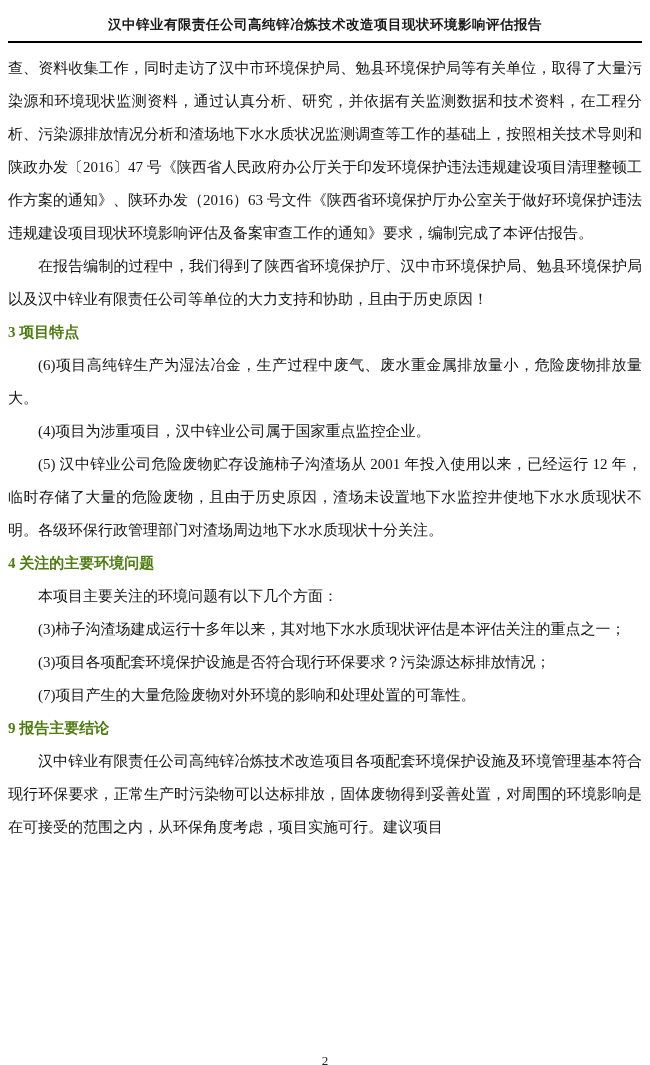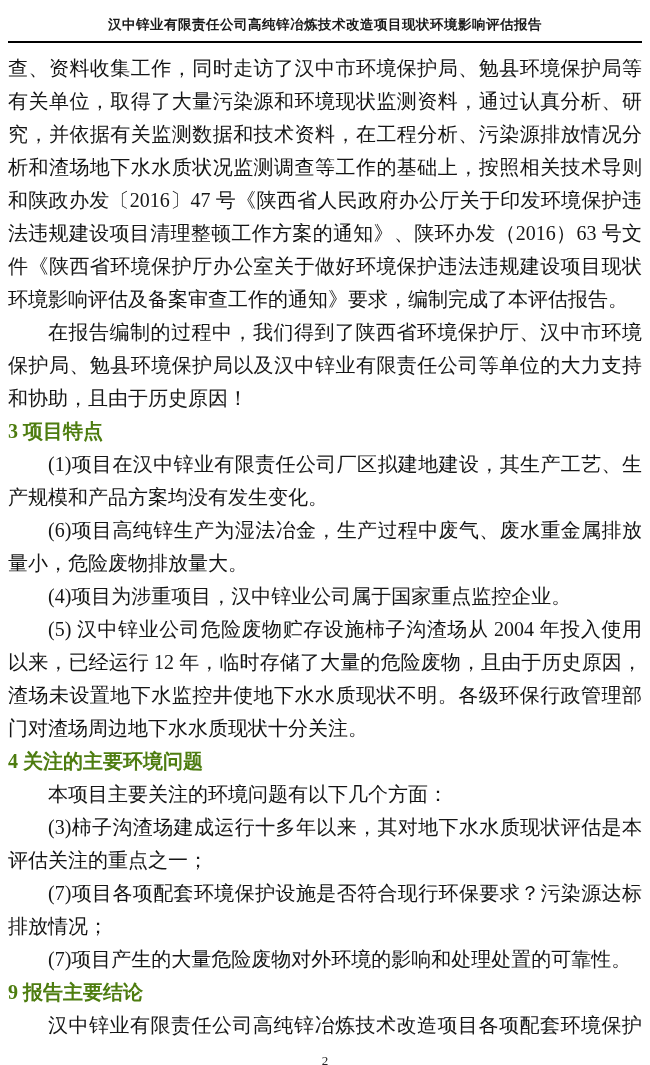--- a/index.html
+++ b/index.html
@@ -27,21 +27,21 @@
     color: #1a1a1a;
     line-height: 20px;
   }
   .header-rule {
     height: 0;
     border-top: 2px solid #000000;
     margin: 6px 8px 0 8px;
   }
   .content {
     margin: 9px 8px 0 8px;
-    font-size: 20px;
+    font-size: 15px;
     line-height: 33px;
     text-align: justify;
     text-justify: inter-ideograph;
     height: 990px;
     overflow: hidden;
   }
   .block {
     text-indent: 2em;
     margin: 0;
     padding: 0;
@@ -72,28 +72,27 @@
 <div class="page">
   <div>
     <div class="header-title">汉中锌业有限责任公司高纯锌冶炼技术改造项目现状环境影响评估报告</div>
     <div class="header-rule"></div>
   </div>
 
   <div class="content">
       <div class="block noindent">查、资料收集工作，同时走访了汉中市环境保护局、勉县环境保护局等有关单位，取得了大量污染源和环境现状监测资料，通过认真分析、研究，并依据有关监测数据和技术资料，在工程分析、污染源排放情况分析和渣场地下水水质状况监测调查等工作的基础上，按照相关技术导则和陕政办发〔2016〕47 号《陕西省人民政府办公厅关于印发环境保护违法违规建设项目清理整顿工作方案的通知》、陕环办发（2016）63 号文件《陕西省环境保护厅办公室关于做好环境保护违法违规建设项目现状环境影响评估及备案审查工作的通知》要求，编制完成了本评估报告。</div>
       <div class="block">在报告编制的过程中，我们得到了陕西省环境保护厅、汉中市环境保护局、勉县环境保护局以及汉中锌业有限责任公司等单位的大力支持和协助，且由于历史原因！</div>
       <div class="block heading">3 项目特点</div>
-      <div class="block">(1)项目在汉中锌业有限责任公司厂区拟建地建设，其生产工艺、生产规模和产品方案均没有发生变化。</div>
       <div class="block">(6)项目高纯锌生产为湿法冶金，生产过程中废气、废水重金属排放量小，危险废物排放量大。</div>
       <div class="block">(4)项目为涉重项目，汉中锌业公司属于国家重点监控企业。</div>
-      <div class="block">(5) 汉中锌业公司危险废物贮存设施柿子沟渣场从 2004 年投入使用以来，已经运行 12 年，临时存储了大量的危险废物，且由于历史原因，渣场未设置地下水监控井使地下水水质现状不明。各级环保行政管理部门对渣场周边地下水水质现状十分关注。</div>
+      <div class="block">(5) 汉中锌业公司危险废物贮存设施柿子沟渣场从 2001 年投入使用以来，已经运行 12 年，临时存储了大量的危险废物，且由于历史原因，渣场未设置地下水监控井使地下水水质现状不明。各级环保行政管理部门对渣场周边地下水水质现状十分关注。</div>
       <div class="block heading">4 关注的主要环境问题</div>
       <div class="block">本项目主要关注的环境问题有以下几个方面：</div>
       <div class="block">(3)柿子沟渣场建成运行十多年以来，其对地下水水质现状评估是本评估关注的重点之一；</div>
-      <div class="block">(7)项目各项配套环境保护设施是否符合现行环保要求？污染源达标排放情况；</div>
+      <div class="block">(3)项目各项配套环境保护设施是否符合现行环保要求？污染源达标排放情况；</div>
       <div class="block">(7)项目产生的大量危险废物对外环境的影响和处理处置的可靠性。</div>
       <div class="block heading">9 报告主要结论</div>
       <div class="block">汉中锌业有限责任公司高纯锌冶炼技术改造项目各项配套环境保护设施及环境管理基本符合现行环保要求，正常生产时污染物可以达标排放，固体废物得到妥善处置，对周围的环境影响是在可接受的范围之内，从环保角度考虑，项目实施可行。建议项目</div>
     </div>
 
   <div class="footer">
     <span class="page-number">2</span>
   </div>
 </div>
 

